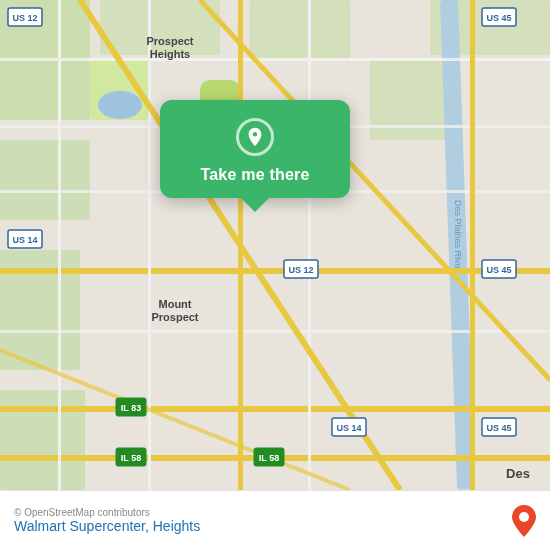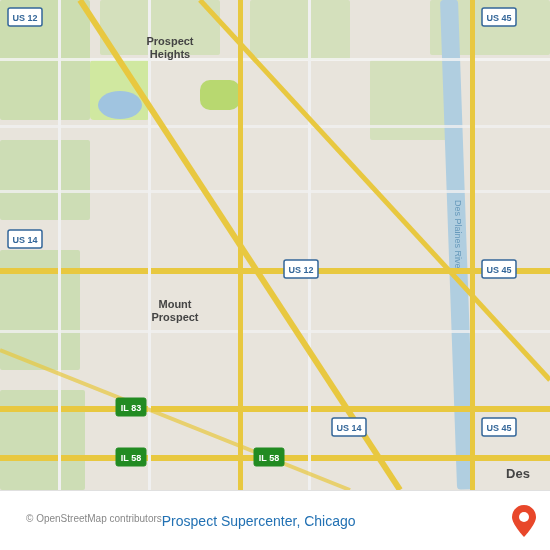--- a/index.html
+++ b/index.html
@@ -75,22 +75,21 @@
       background: #fff;
       border-top: 1px solid #e0e0e0;
       display: flex;
       align-items: center;
       justify-content: space-between;
       padding: 0 14px;
     }
 
     .bottom-left {
       display: flex;
-      flex-direction: row;
-      margin-left: 12px;
+      flex-direction: column;
     }
 
     .osm-text {
       font-size: 10px;
       color: #888;
     }
 
     .location-name {
       font-size: 14px;
       color: #2271b3;
@@ -186,26 +185,34 @@
 
     <text x="170" y="45" font-size="11" fill="#444" font-weight="600" text-anchor="middle" font-family="Arial">Prospect</text>
     <text x="170" y="58" font-size="11" fill="#444" font-weight="600" text-anchor="middle" font-family="Arial">Heights</text>
 
     <text x="175" y="308" font-size="11" fill="#444" font-weight="600" text-anchor="middle" font-family="Arial">Mount</text>
     <text x="175" y="321" font-size="11" fill="#444" font-weight="600" text-anchor="middle" font-family="Arial">Prospect</text>
 
     <text x="518" y="478" font-size="13" fill="#444" font-weight="600" text-anchor="middle" font-family="Arial">Des</text>
   </svg>
 
+  <div class="popup-card">
+    <div class="popup-pin">
+      <svg viewBox="0 0 24 24">
+        <path d="M12 2C8.13 2 5 5.13 5 9c0 5.25 7 13 7 13s7-7.75 7-13c0-3.87-3.13-7-7-7zm0 9.5c-1.38 0-2.5-1.12-2.5-2.5s1.12-2.5 2.5-2.5 2.5 1.12 2.5 2.5-1.12 2.5-2.5 2.5z"></path>
+      </svg>
+    </div>
+    <div class="popup-btn-text">Take me there</div>
+  </div>
 </div>
 
 <div id="bottom-bar">
   <div class="bottom-left">
     <span class="osm-text">© OpenStreetMap contributors</span>
-    <span class="location-name">Prospect Supercenter, Chicago</span>
+    <span class="location-name">Walmart Supercenter, Heights</span>
   </div>
   <div class="moovit-logo">
 
     <svg width="24" height="32" viewBox="0 0 24 32">
       <path d="M12 0C5.4 0 0 5.4 0 12c0 7.5 12 20 12 20S24 19.5 24 12C24 5.4 18.6 0 12 0z" fill="#e8472a"></path>
       <circle cx="12" cy="12" r="5" fill="white"></circle>
     </svg>
   </div>
 </div>
 

